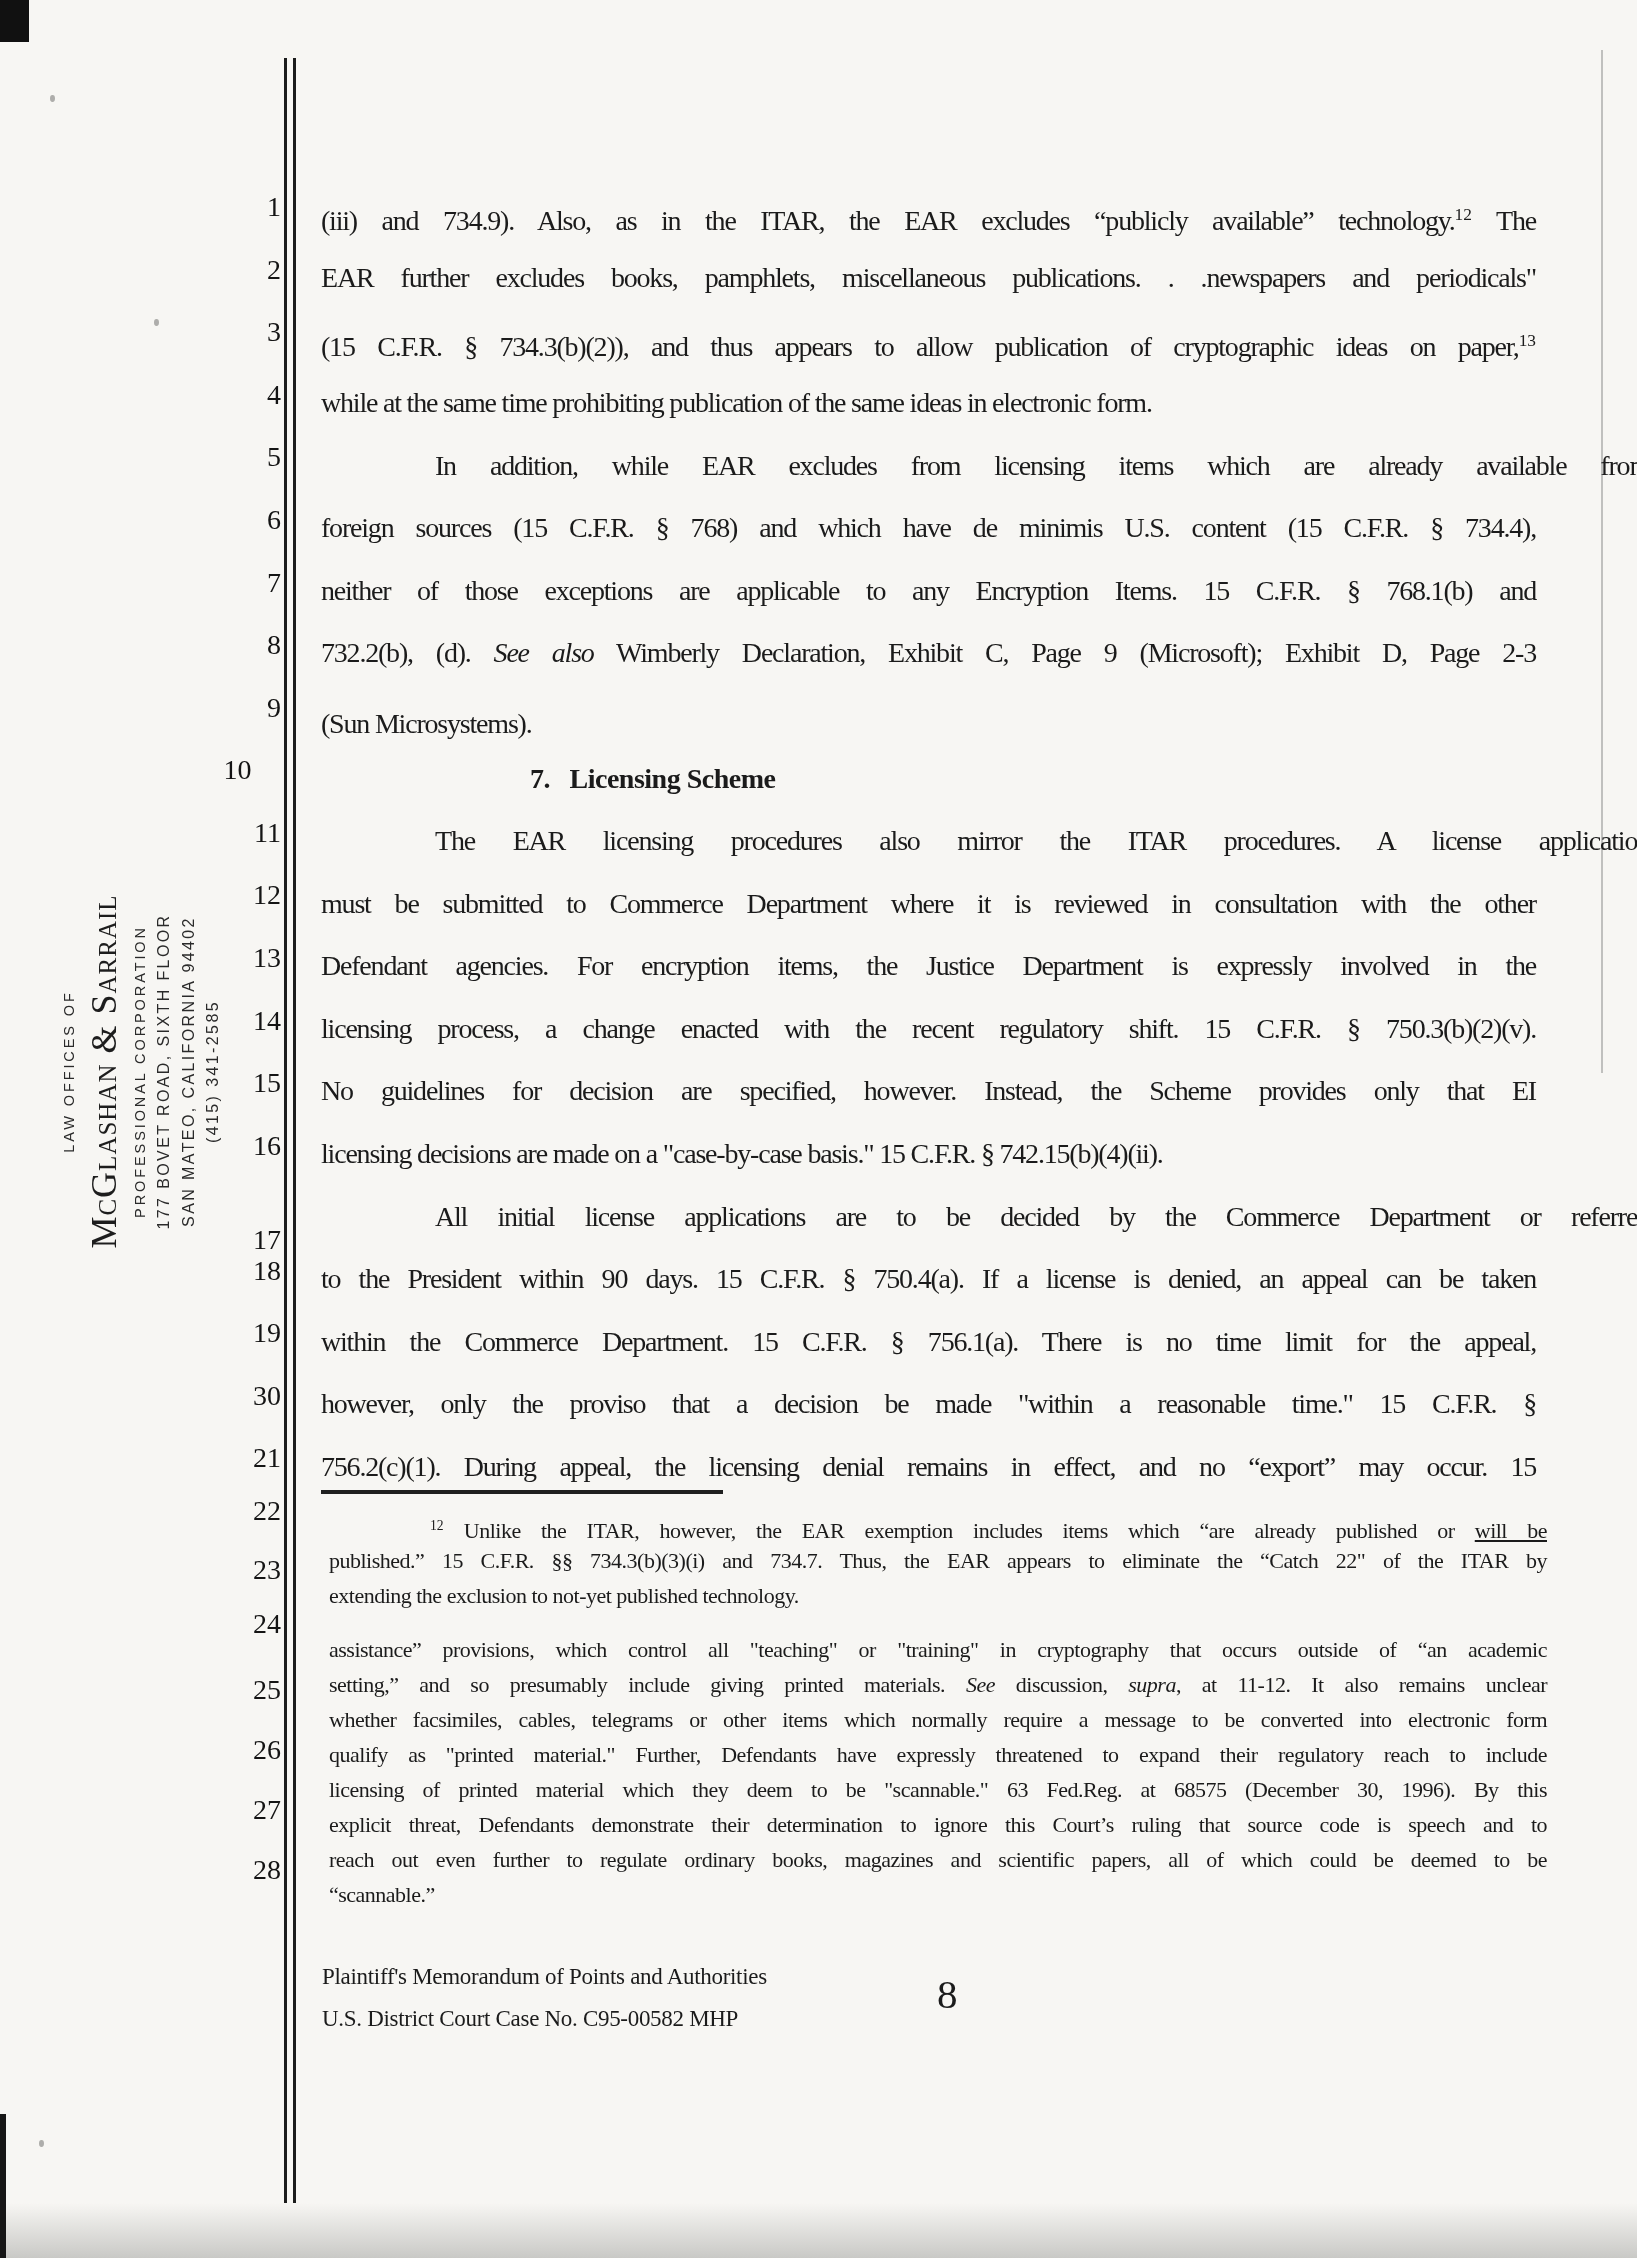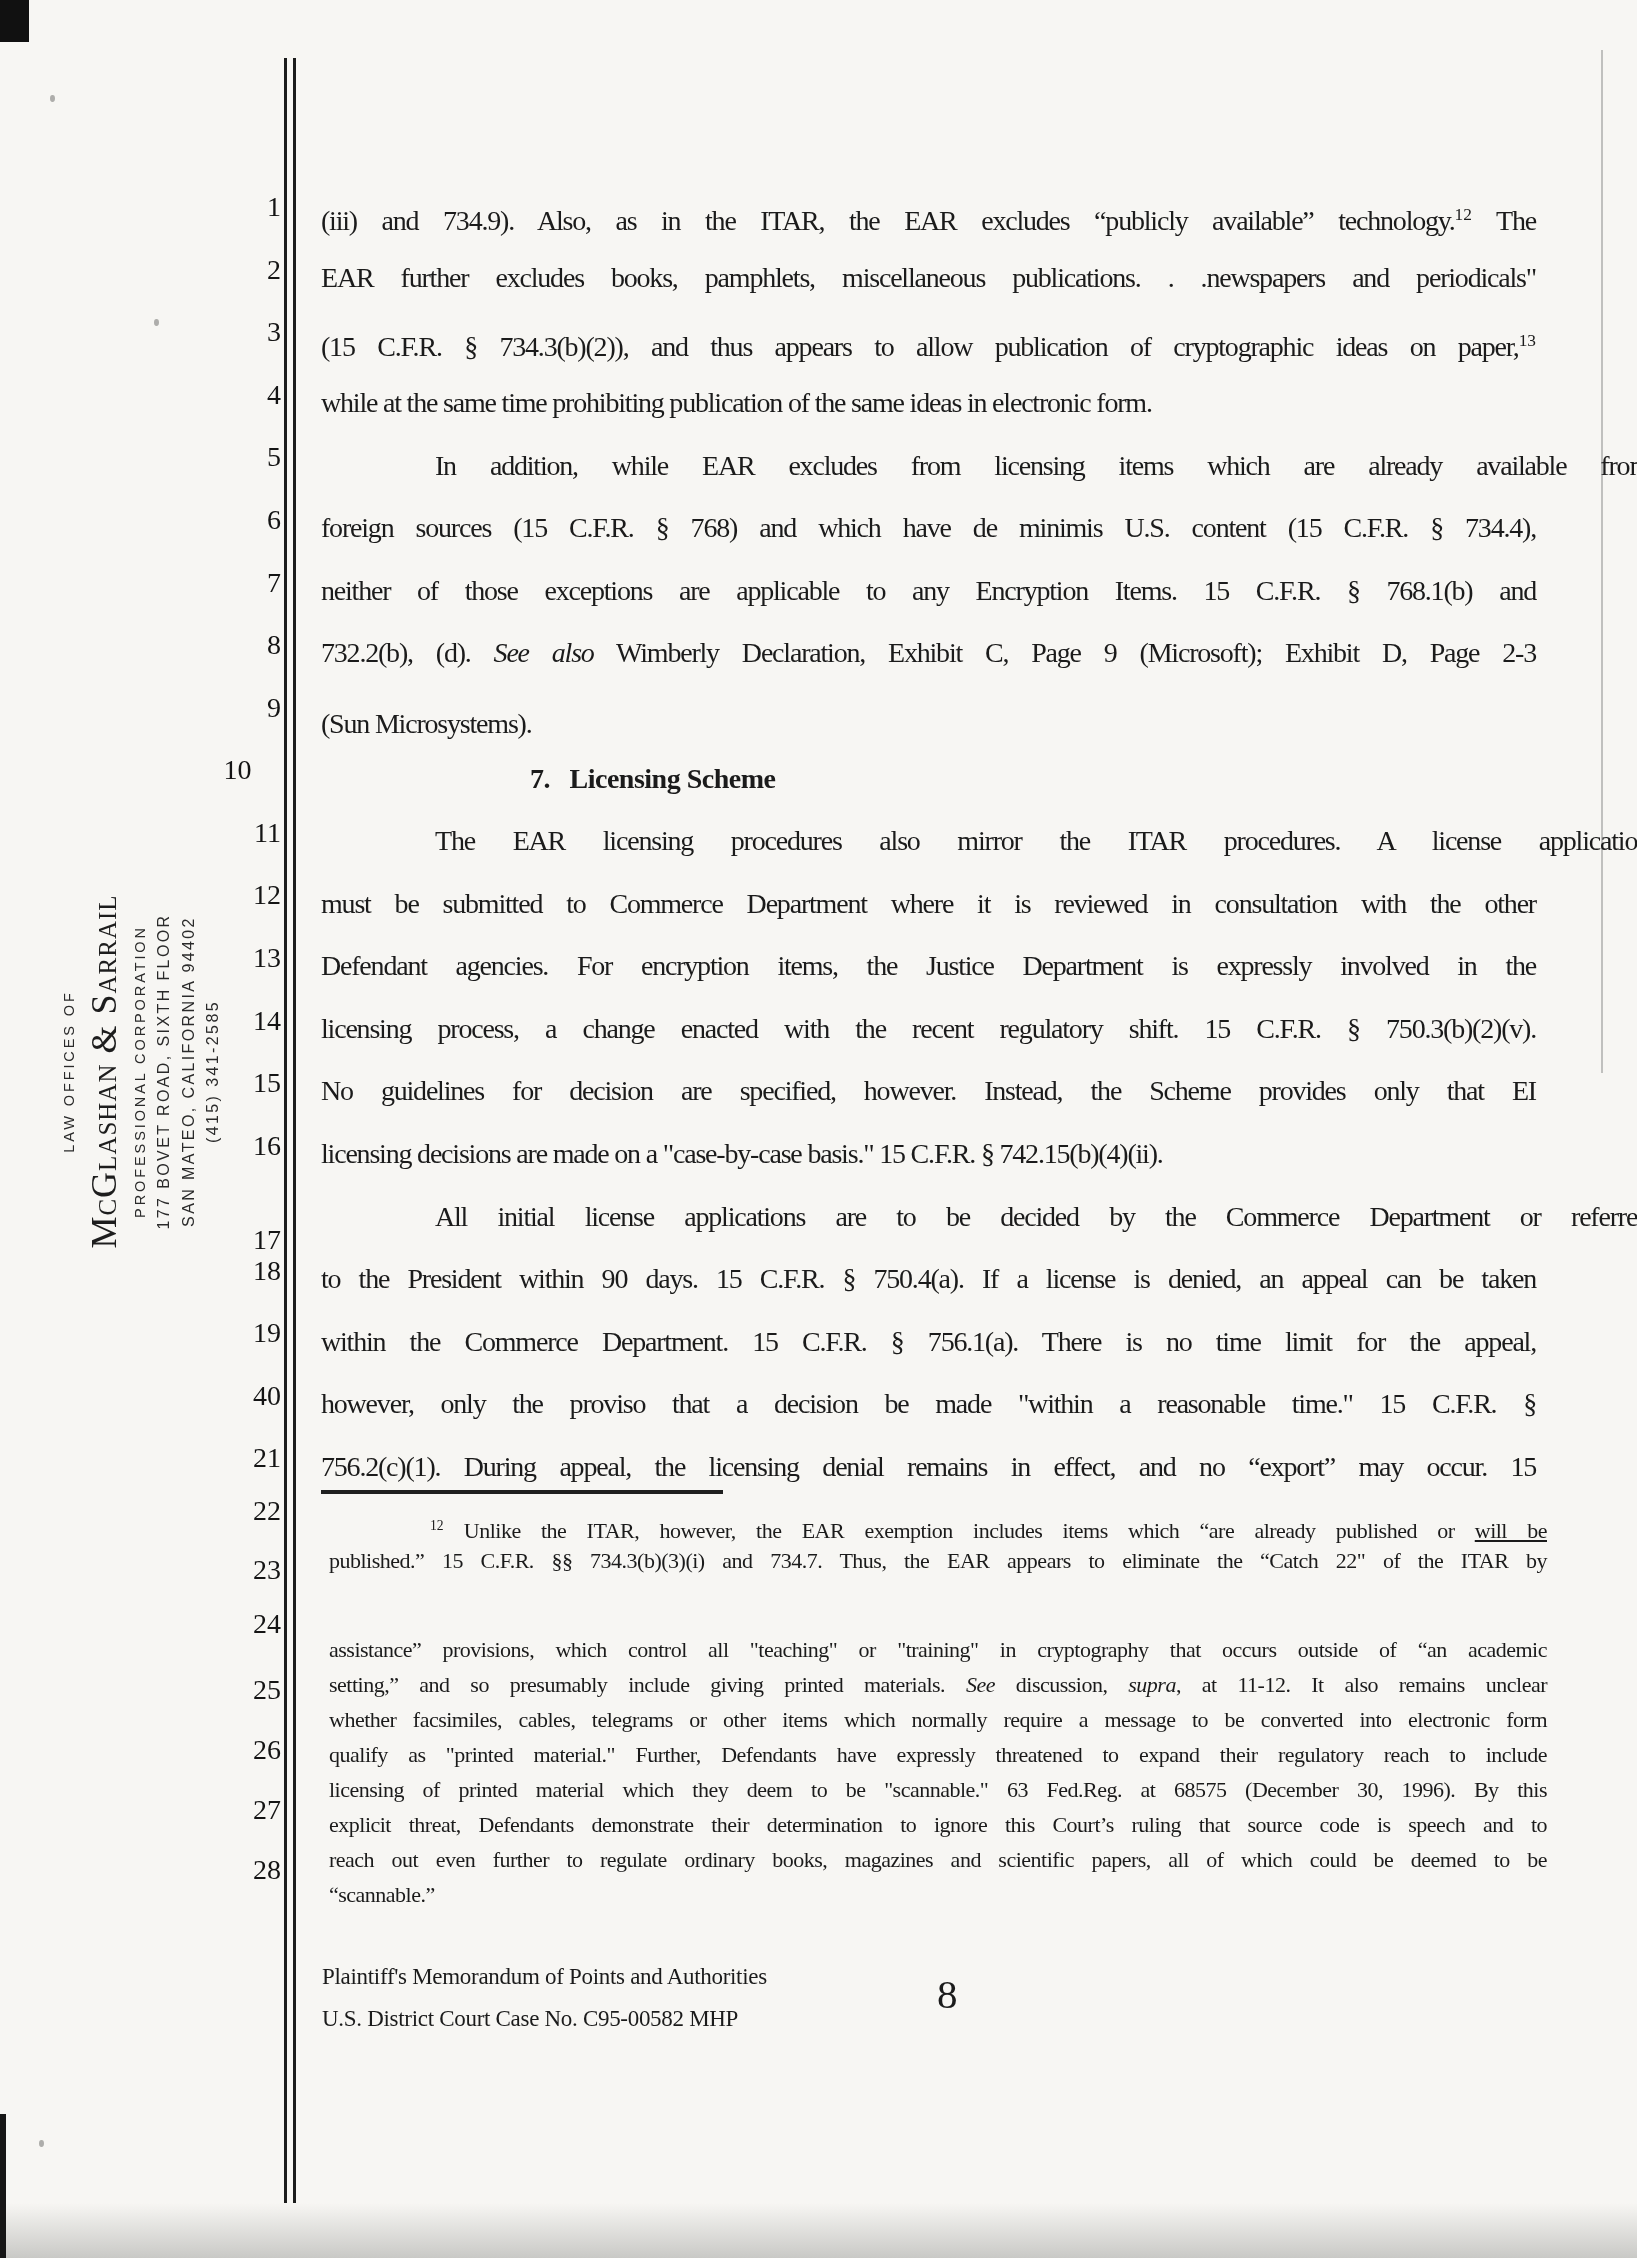--- a/index.html
+++ b/index.html
@@ -86,21 +86,21 @@
       <div class="lnum" style="top: 754px; text-align: center;">10</div>
       <div class="lnum" style="top: 817px;">11</div>
       <div class="lnum" style="top: 879px;">12</div>
       <div class="lnum" style="top: 942px;">13</div>
       <div class="lnum" style="top: 1005px;">14</div>
       <div class="lnum" style="top: 1067px;">15</div>
       <div class="lnum" style="top: 1130px;">16</div>
       <div class="lnum" style="top: 1224px; text-align: right;">17</div>
       <div class="lnum" style="top: 1255px;">18</div>
       <div class="lnum" style="top: 1317px;">19</div>
-      <div class="lnum" style="top: 1380px;">40</div>
+      <div class="lnum" style="top: 1380px;">30</div>
       <div class="lnum" style="top: 1442px;">21</div>
       <div class="lnum" style="top: 1495px;">22</div>
       <div class="lnum" style="top: 1554px;">23</div>
       <div class="lnum" style="top: 1608px;">24</div>
       <div class="lnum" style="top: 1674px;">25</div>
       <div class="lnum" style="top: 1734px;">26</div>
       <div class="lnum" style="top: 1794px;">27</div>
       <div class="lnum" style="top: 1854px;">28</div>
     </div>
 
@@ -134,20 +134,21 @@
       <div class="bline just" style="top: 1247px;"><span>to the President within 90 days. 15 C.F.R. § 750.4(a).  If a license is denied, an appeal can be taken</span></div>
       <div class="bline just" style="top: 1310px;"><span>within the Commerce Department.  15 C.F.R. § 756.1(a).  There is no time limit for the appeal,</span></div>
       <div class="bline just" style="top: 1372px;"><span>however, only the proviso that a decision be made "within a reasonable time."  15 C.F.R. §</span></div>
       <div class="bline just" style="top: 1435px;"><span>756.2(c)(1).  During appeal, the licensing denial remains in effect, and no “export” may occur.  15</span></div>
     </div>
 
   <div class="fn-sep"></div>
   <div class="footnote fn12" id="fn12">
       <div class="fnline just" style="padding-left: 101px;"><span class="sup">12</span><span>  Unlike the ITAR, however, the EAR exemption includes items which “are already published or </span><span class="un">will be</span></div>
       <div class="fnline just"><span>published.”  15 C.F.R. §§ 734.3(b)(3)(i) and 734.7.  Thus, the EAR appears to eliminate the “Catch 22" of the ITAR by</span></div>
+      <div class="fnline"><span>extending the exclusion to not-yet published technology.</span></div>
     </div>
   <div class="footnote fn13" id="fn13">
       <div class="fnline just"><span>assistance” provisions, which control all "teaching" or "training" in cryptography that occurs outside of “an academic</span></div>
       <div class="fnline just"><span>setting,” and so presumably include giving printed materials.  </span><span class="it">See</span><span> discussion, </span><span class="it">supra</span><span>, at 11-12.  It also remains unclear</span></div>
       <div class="fnline just"><span>whether facsimiles, cables, telegrams or other items which normally require a message to be converted into electronic form</span></div>
       <div class="fnline just"><span>qualify as "printed material."  Further, Defendants have expressly threatened to expand their regulatory reach to include</span></div>
       <div class="fnline just"><span>licensing of printed material which they deem to be "scannable."  63 Fed.Reg. at 68575 (December 30, 1996).  By this</span></div>
       <div class="fnline just"><span>explicit threat, Defendants demonstrate their determination to ignore this Court’s ruling that source code is speech and to</span></div>
       <div class="fnline just"><span>reach out even further to regulate ordinary books, magazines and scientific papers, all of which could be deemed to be</span></div>
       <div class="fnline"><span>“scannable.”</span></div>

